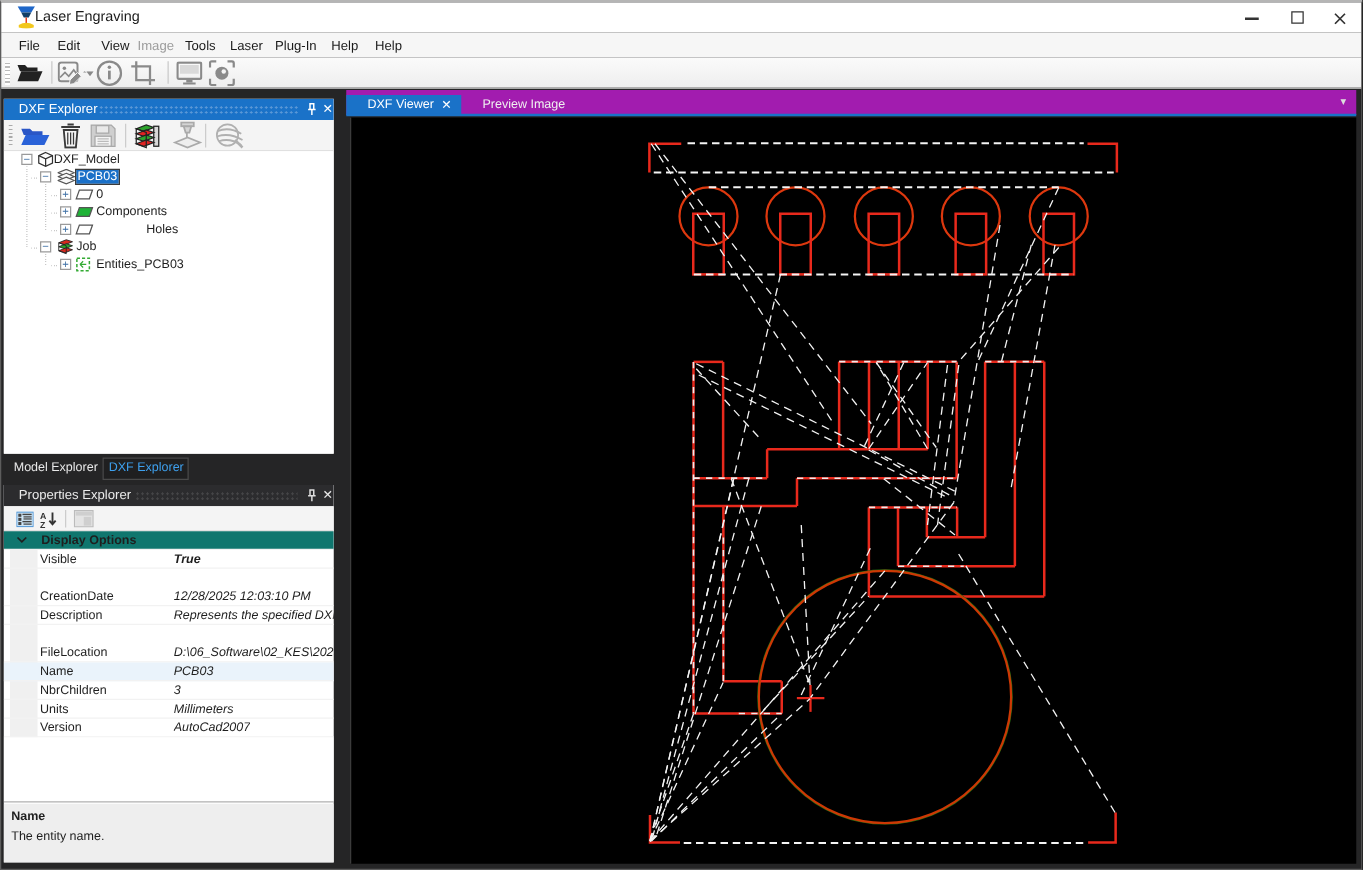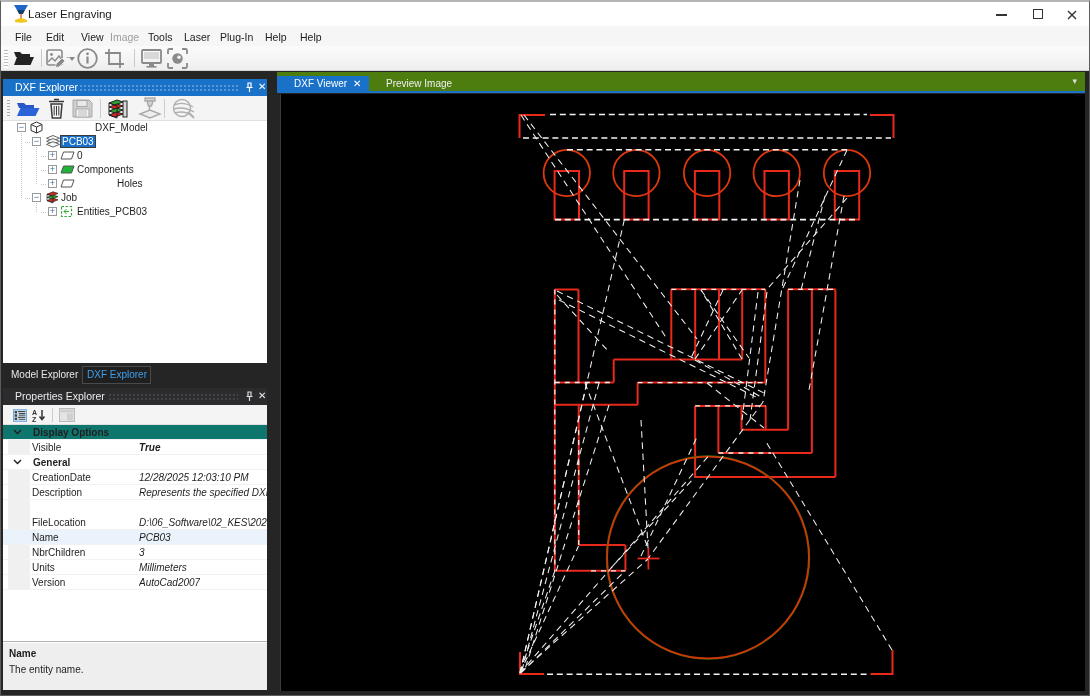--- a/index.html
+++ b/index.html
@@ -27,21 +27,21 @@
 
 .prop-title { background:#2c2c2e; color:#eaeaea; }
 .pgrid { position:absolute; left:0; right:0; font-size:10px; color:#1e1e1e; }
 .prow { position:absolute; left:0; right:0; height:15px; border-bottom:1px solid #f2f2f2; }
 .prow .lab { position:absolute; left:29px; top:2px; }
 .prow .val { position:absolute; left:136px; top:2px; white-space:nowrap; overflow:hidden;font-style:italic; }
 .gut { position:absolute; left:5px; top:0; bottom:0; width:22px; background:#f0f0f0; }
 .cat { font-weight:bold; }
 .desc { position:absolute; background:#eeeeee; font-size:10px; color:#1e1e1e; }
 
-.tabstrip { position:absolute; left:277px; top:72px; width:808px; height:20px; background:#4d7c0f; }
+.tabstrip { position:absolute; left:277px; top:72px; width:808px; height:20px; background:#a21caf; }
 .vtab-act { position:absolute; left:0px; top:4px; width:92px; height:16px; background:#1a72c8; color:#fff; font-size:10px; }
 .vtab { position:absolute; left:103px; top:4px; width:96px; height:16px; color:#f0f0f0; font-size:10px; }
 .blueline { position:absolute; left:277px; top:91px; width:808px; height:2px; background:#1a72c8; }
 .canvas { position:absolute; left:280px; top:94px; width:805px; height:597px; background:#000; border-left:1px solid #3c3c3c; }
 </style>
 </head>
 <body>
 <div class="win"></div>
 <div class="titlebar">
   <svg class="title-ico" viewBox="0 0 14 18">
@@ -181,21 +181,21 @@
 <div style="position:absolute;left:33px;top:82.19999999999999px;width:1px;height:9.200000000000017px;background:repeating-linear-gradient(#c8c8c8 0 1px,transparent 1px 2px);"></div>
 <div style="position:absolute;left:38px;top:91.4px;width:6px;height:1px;background:repeating-linear-gradient(90deg,#c8c8c8 0 1px,transparent 1px 2px);"></div>
 <div class="trow" style="left:0;top:-0px;">
         <div class="exp" style="left:14px;top:2px;">−</div>
         <svg style="position:absolute;left:27px;top:0px;" width="13" height="13" viewBox="0 0 13 13">
           <g fill="none" stroke="#333" stroke-width="1">
             <polygon points="6.5,1 12,3.5 12,9.5 6.5,12 1,9.5 1,3.5" fill="#fff"></polygon>
             <path d="M1,3.5 L6.5,6 L12,3.5 M6.5,6 V12"></path>
           </g>
         </svg>
-        <span style="position:absolute;left:56px;top:1px;padding-left:36px;">DXF_Model</span>
+        <span style="position:absolute;left:40px;top:1px;">DXF_Model</span>
       </div>
 <div class="trow" style="left:0;top:14px;">
         <div class="exp" style="left:29px;top:2px;">−</div>
         <svg style="position:absolute;left:43px;top:0px;" width="14" height="13" viewBox="0 0 14 13">
           <g fill="#f8f8f8" stroke="#555" stroke-width="0.9">
             <polygon points="7,0.5 13.5,3.2 7,5.9 0.5,3.2"></polygon>
             <polygon points="7,3.6 13.5,6.3 7,9 0.5,6.3"></polygon>
             <polygon points="7,6.7 13.5,9.4 7,12.1 0.5,9.4"></polygon>
           </g>
         </svg>
@@ -291,26 +291,20 @@
       <div class="gut" style="height:165px;"></div>
 <div class="prow" style="top:0px;background:#0f766e;">
         <svg style="position:absolute;left:10px;top:4px;" width="9" height="6" viewBox="0 0 9 6">
           <path d="M1,1 L4.5,4.5 L8,1" stroke="#1e1e1e" stroke-width="1.4" fill="none"></path>
         </svg>
         <span class="lab cat" style="left:30px;">Display Options</span>
       </div>
 <div class="prow" style="top:15px;">
         <span class="lab">Visible</span>
         <span class="val" style="font-weight:bold;">True</span>
-      </div>
-<div class="prow" style="top:30px;background:#fff;">
-        <svg style="position:absolute;left:10px;top:4px;" width="9" height="6" viewBox="0 0 9 6">
-          <path d="M1,1 L4.5,4.5 L8,1" stroke="#1e1e1e" stroke-width="1.4" fill="none"></path>
-        </svg>
-        <span class="lab cat" style="left:30px;">General</span>
       </div>
 <div class="prow" style="top:45px;">
         <span class="lab">CreationDate</span>
         <span class="val" style="">12/28/2025 12:03:10 PM</span>
       </div>
 <div class="prow" style="top:60px;">
         <span class="lab">Description</span>
         <span class="val" style="">Represents the specified DXF ent</span>
       </div>
 <div class="prow" style="top:90px;">

